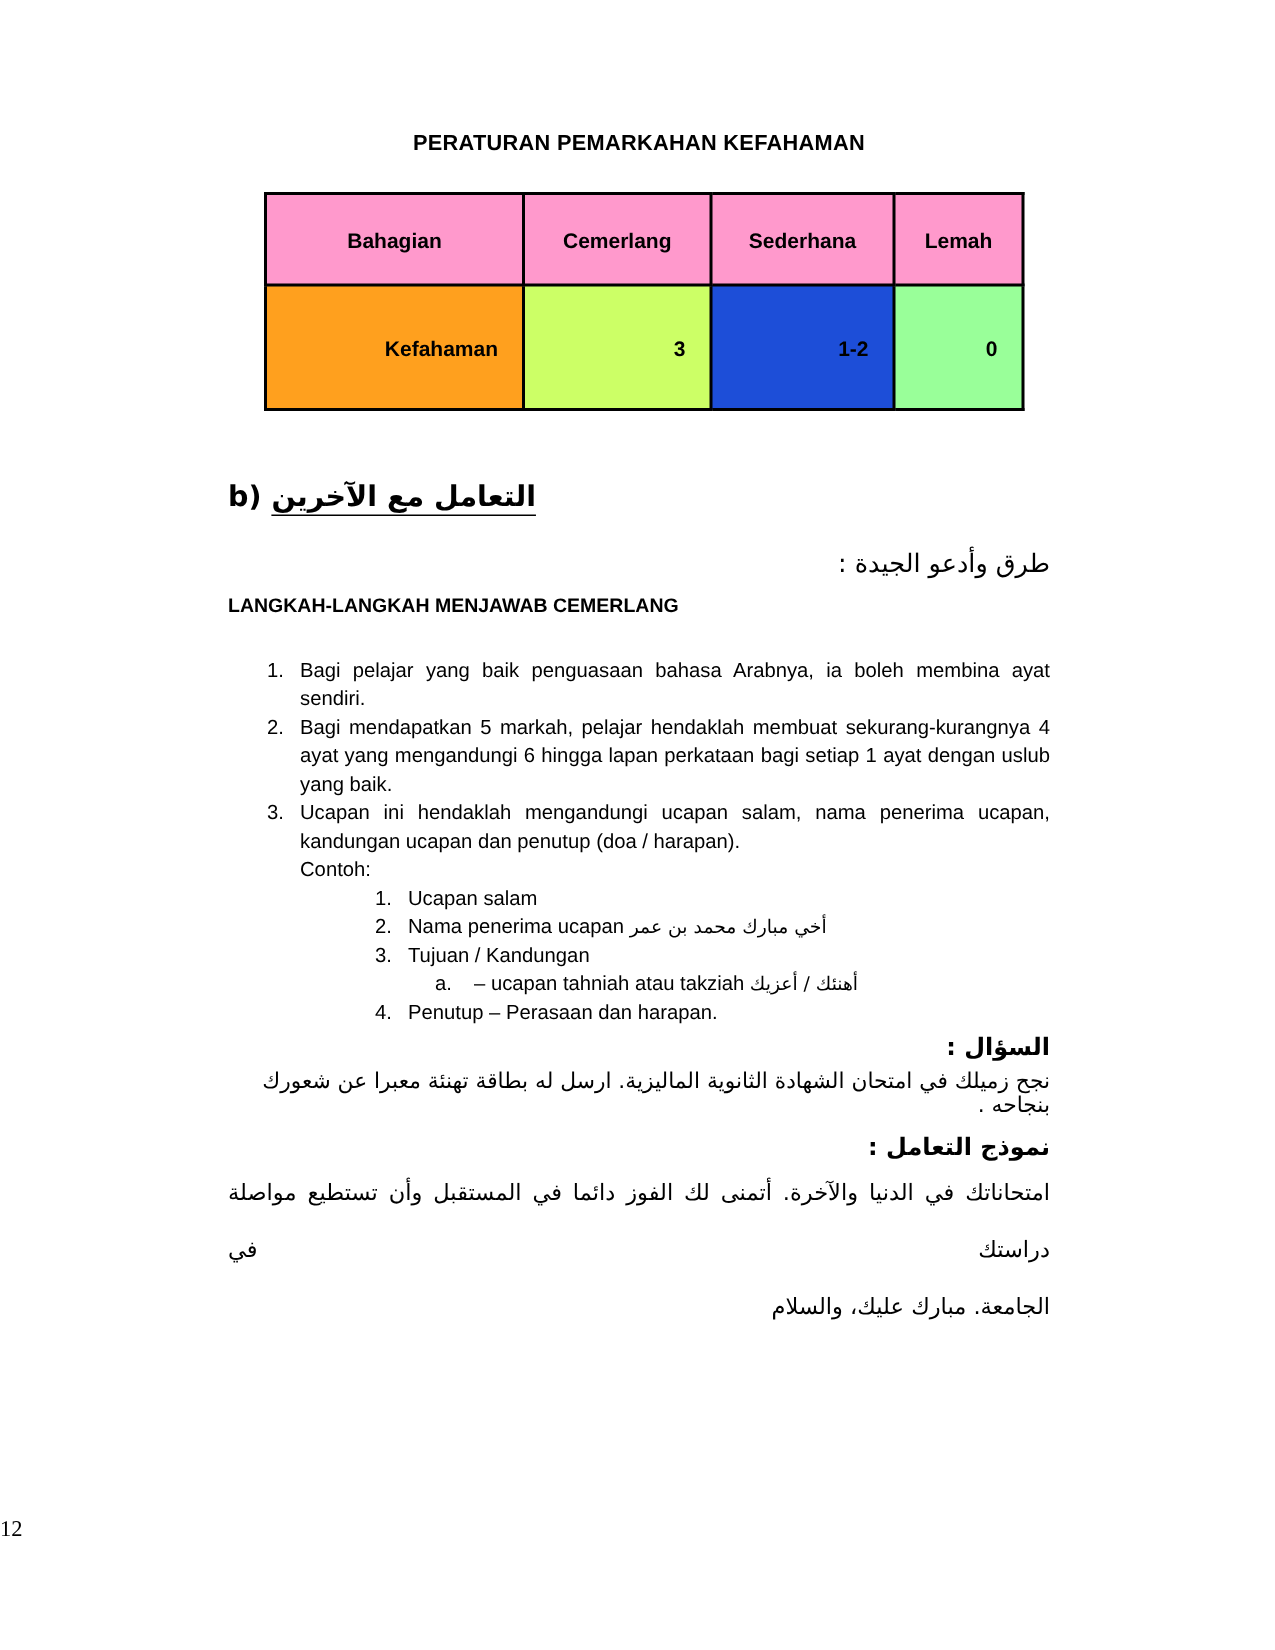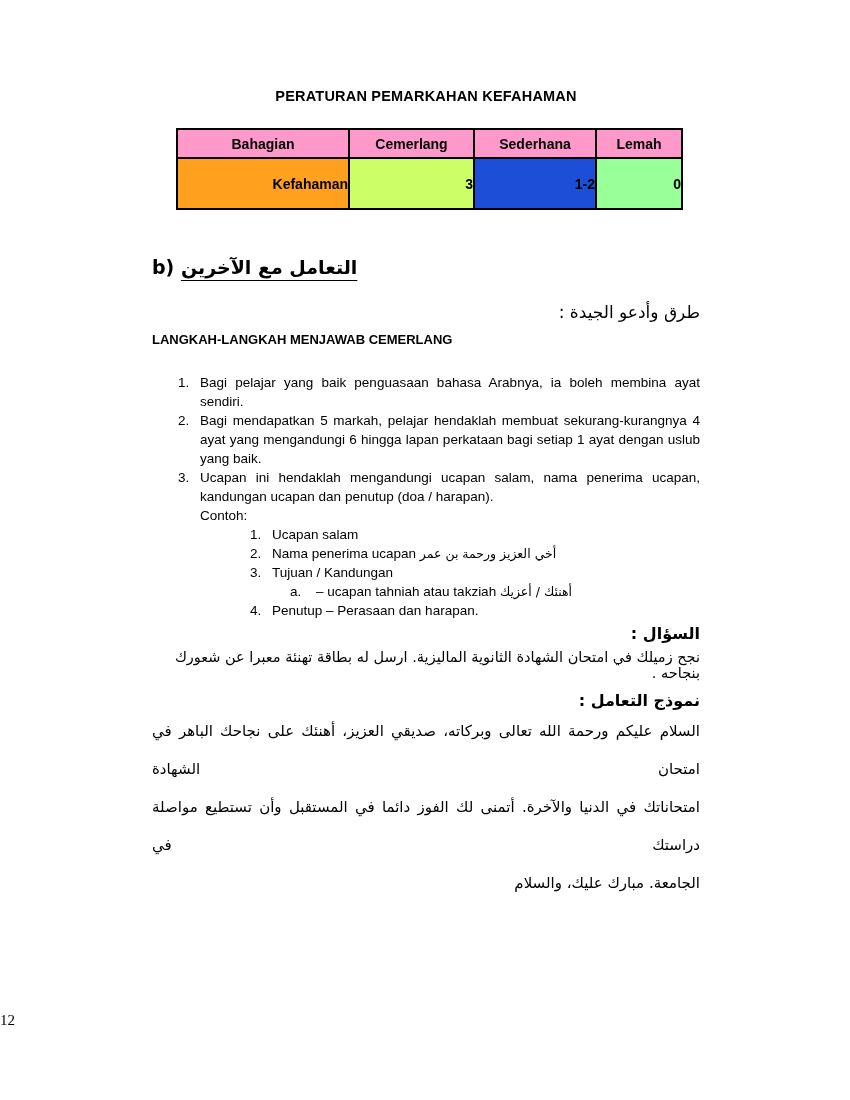--- a/index.html
+++ b/index.html
@@ -27,21 +27,21 @@
     border-collapse:collapse;
     margin:24px 0 0 24px;
     table-layout:fixed;
   }
   table.score-table td {
     border:2px solid #000;
     text-align:center;
     vertical-align:middle;
     font-weight:bold;
     font-size:14px;
-    padding:0;
+    padding:16px;
   }
   tr.head-row td { height:27px; }
   tr.data-row td { height:49px;text-align:right; }
 
   
   .section-heading {
     margin-top:46px;
     direction:rtl;
     width:fit-content;
     font-family:"DejaVu Sans", sans-serif;
@@ -181,21 +181,21 @@
         <span>Ucapan ini hendaklah mengandungi ucapan salam, nama penerima ucapan, kandungan ucapan dan penutup (doa / harapan).</span>
         <div class="contoh">Contoh:</div>
 
         <div class="sub-list">
           <div class="sli">
             <span class="snum">1.</span>
             <span>Ucapan salam</span>
           </div>
           <div class="sli">
             <span class="snum">2.</span>
-            <span><span>Nama penerima ucapan </span><span class="ar-inline">أخي العزيز ورحمة بن عمر</span></span>
+            <span><span>Nama penerima ucapan </span><span class="ar-inline">أخي مبارك محمد بن عمر</span></span>
           </div>
           <div class="sli">
             <span class="snum">3.</span>
             <span>Tujuan / Kandungan</span>
           </div>
           <div class="sli indent">
             <span class="snum">a.</span>
             <span><span>– ucapan tahniah atau takziah </span><span class="ar-inline">أهنئك / أعزيك</span></span>
           </div>
           <div class="sli">
@@ -206,20 +206,19 @@
       </div>
     </div>
   </div>
 
   <div class="rtl-bold-heading question-heading">السؤال :</div>
   <div class="question-text">نجح زميلك في امتحان الشهادة الثانوية الماليزية. ارسل له بطاقة تهنئة معبرا عن شعورك بنجاحه .</div>
 
   <div class="rtl-bold-heading answer-heading">نموذج التعامل :</div>
 
   <div class="answer-paragraph">
-    <div class="line">السلام عليكم ورحمة الله تعالى وبركاته، صديقي العزيز، أهنئك على نجاحك الباهر في امتحان الشهادة</div>
     <div class="line">امتحاناتك في الدنيا والآخرة. أتمنى لك الفوز دائما في المستقبل وأن تستطيع مواصلة دراستك في</div>
     <div class="line last">الجامعة. مبارك عليك، والسلام</div>
   </div>
 
   <div class="page-number">12</div>
 
 </div>
 
 </body></html>

